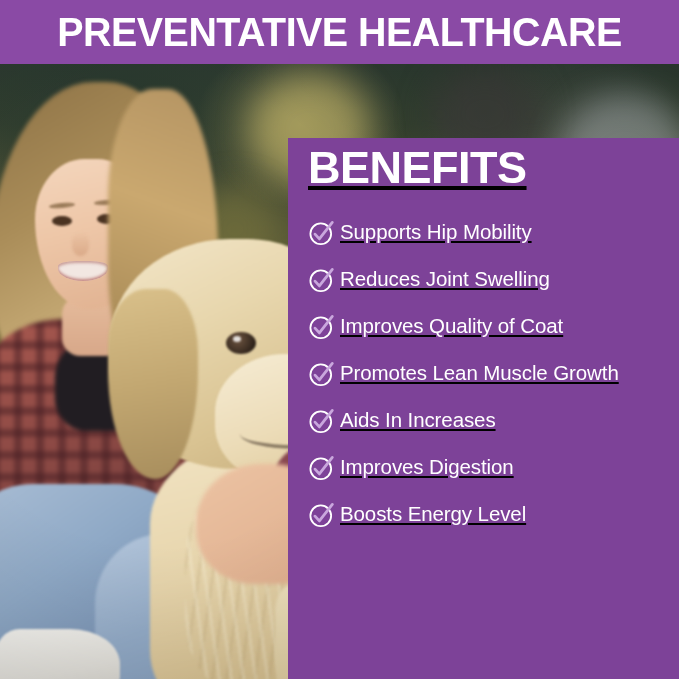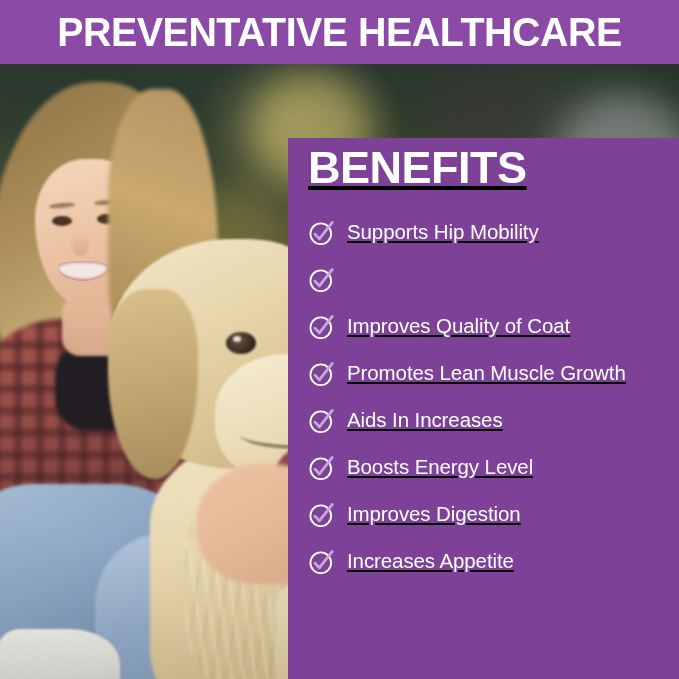--- a/index.html
+++ b/index.html
@@ -345,21 +345,21 @@
   }
   .benefits-list {
     list-style: none;
     margin: 0;
     padding: 0;
   }
   .benefit-item {
     display: flex;
     align-items: center;
     height: 47px;
-    gap: 11px;
+    gap: 4px;
   }
   .check-icon {
     flex: 0 0 auto;
     width: 28px;
     height: 28px;
     display: block;
     overflow: visible;
   }
   .benefit-label {
     color: #ffffff;
@@ -433,20 +433,21 @@
           <circle cx="15.5" cy="18" r="12.6" fill="none" stroke="#ffffff" stroke-width="2.2"></circle>
           <path d="M8.5 18.4 L13.8 24.2 L29.5 4.2" fill="none" stroke="#c9a7dd" stroke-width="3.4" stroke-linecap="round" stroke-linejoin="round"></path>
         </svg>
         <span class="benefit-label">Supports Hip Mobility</span>
       </li>
       <li class="benefit-item">
         <svg class="check-icon" viewBox="0 0 34 34">
           <circle cx="15.5" cy="18" r="12.6" fill="none" stroke="#ffffff" stroke-width="2.2"></circle>
           <path d="M8.5 18.4 L13.8 24.2 L29.5 4.2" fill="none" stroke="#c9a7dd" stroke-width="3.4" stroke-linecap="round" stroke-linejoin="round"></path>
         </svg>
+        <span class="benefit-label">Reduces Joint Swelling</span>
       </li>
       <li class="benefit-item">
         <svg class="check-icon" viewBox="0 0 34 34">
           <circle cx="15.5" cy="18" r="12.6" fill="none" stroke="#ffffff" stroke-width="2.2"></circle>
           <path d="M8.5 18.4 L13.8 24.2 L29.5 4.2" fill="none" stroke="#c9a7dd" stroke-width="3.4" stroke-linecap="round" stroke-linejoin="round"></path>
         </svg>
         <span class="benefit-label">Improves Quality of Coat</span>
       </li>
       <li class="benefit-item">
         <svg class="check-icon" viewBox="0 0 34 34">
@@ -460,32 +461,25 @@
           <circle cx="15.5" cy="18" r="12.6" fill="none" stroke="#ffffff" stroke-width="2.2"></circle>
           <path d="M8.5 18.4 L13.8 24.2 L29.5 4.2" fill="none" stroke="#c9a7dd" stroke-width="3.4" stroke-linecap="round" stroke-linejoin="round"></path>
         </svg>
         <span class="benefit-label">Aids In Increases</span>
       </li>
       <li class="benefit-item">
         <svg class="check-icon" viewBox="0 0 34 34">
           <circle cx="15.5" cy="18" r="12.6" fill="none" stroke="#ffffff" stroke-width="2.2"></circle>
           <path d="M8.5 18.4 L13.8 24.2 L29.5 4.2" fill="none" stroke="#c9a7dd" stroke-width="3.4" stroke-linecap="round" stroke-linejoin="round"></path>
         </svg>
+        <span class="benefit-label">Improves Digestion</span>
+      </li>
+      <li class="benefit-item">
+        <svg class="check-icon" viewBox="0 0 34 34">
+          <circle cx="15.5" cy="18" r="12.6" fill="none" stroke="#ffffff" stroke-width="2.2"></circle>
+          <path d="M8.5 18.4 L13.8 24.2 L29.5 4.2" fill="none" stroke="#c9a7dd" stroke-width="3.4" stroke-linecap="round" stroke-linejoin="round"></path>
+        </svg>
         <span class="benefit-label">Boosts Energy Level</span>
-      </li>
-      <li class="benefit-item">
-        <svg class="check-icon" viewBox="0 0 34 34">
-          <circle cx="15.5" cy="18" r="12.6" fill="none" stroke="#ffffff" stroke-width="2.2"></circle>
-          <path d="M8.5 18.4 L13.8 24.2 L29.5 4.2" fill="none" stroke="#c9a7dd" stroke-width="3.4" stroke-linecap="round" stroke-linejoin="round"></path>
-        </svg>
-        <span class="benefit-label">Improves Digestion</span>
-      </li>
-      <li class="benefit-item">
-        <svg class="check-icon" viewBox="0 0 34 34">
-          <circle cx="15.5" cy="18" r="12.6" fill="none" stroke="#ffffff" stroke-width="2.2"></circle>
-          <path d="M8.5 18.4 L13.8 24.2 L29.5 4.2" fill="none" stroke="#c9a7dd" stroke-width="3.4" stroke-linecap="round" stroke-linejoin="round"></path>
-        </svg>
-        <span class="benefit-label">Increases Appetite</span>
       </li>
     </ul>
   </div>
 
 </div>
 
 </body></html>

